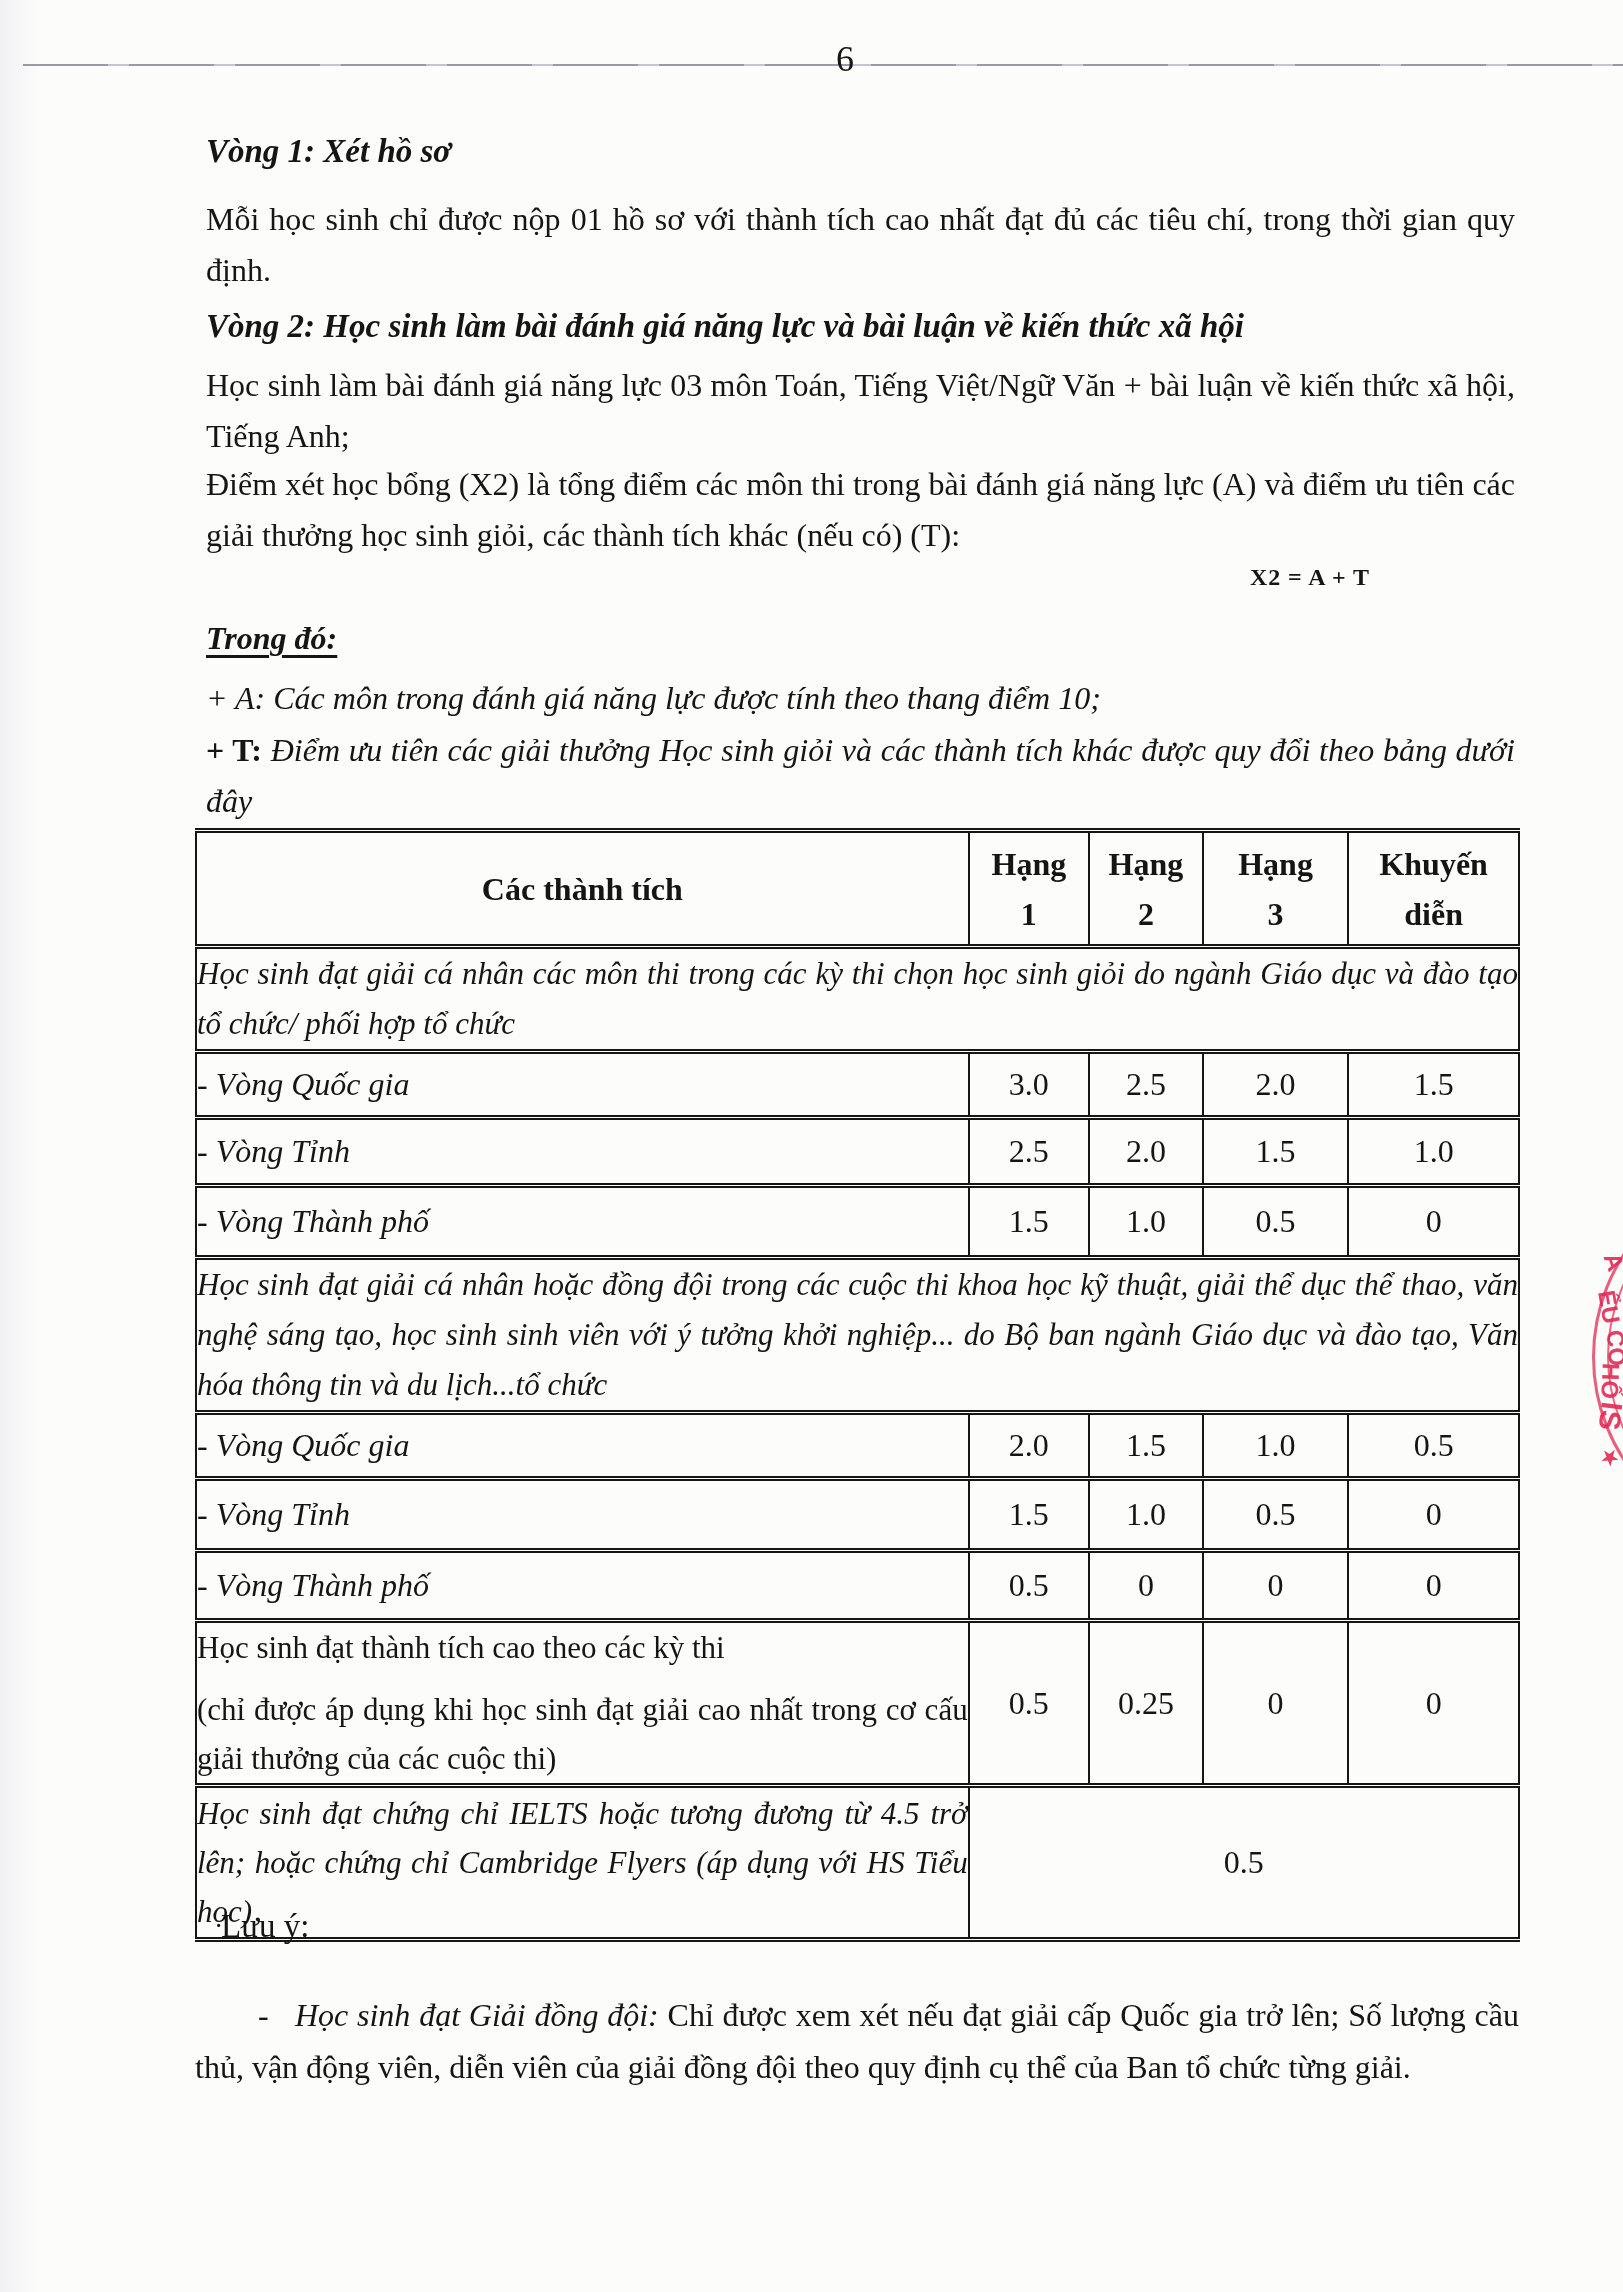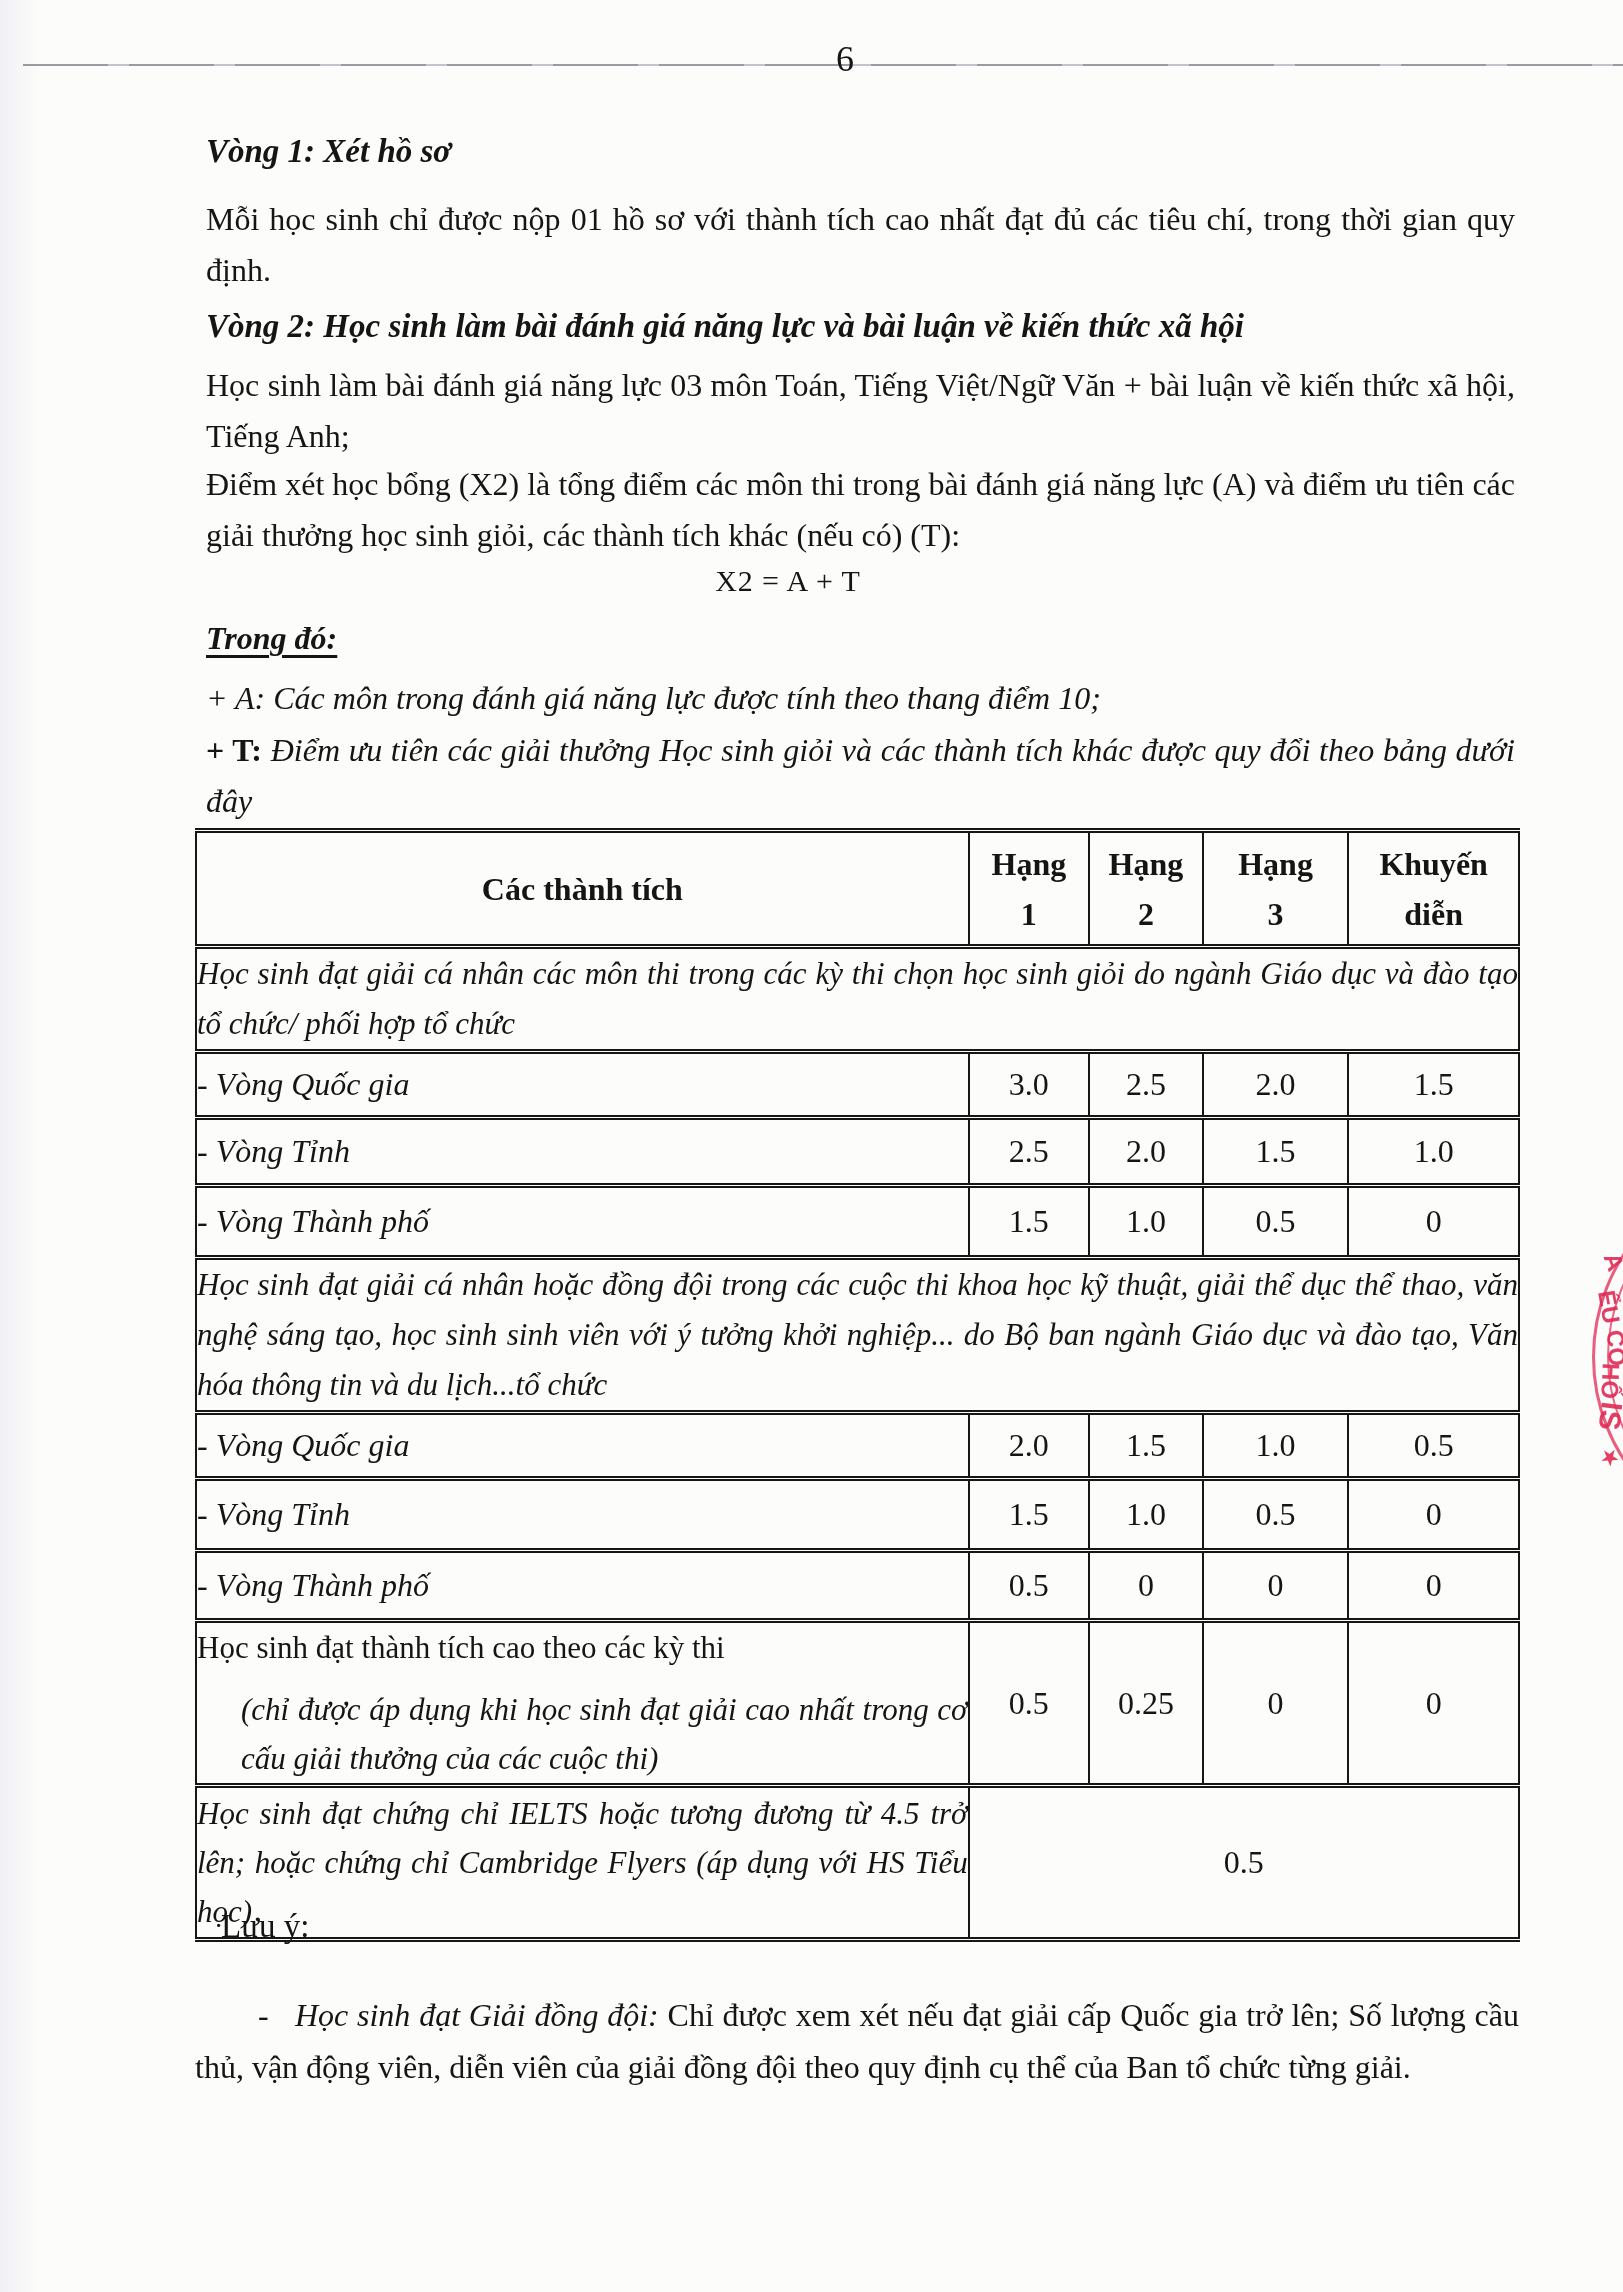--- a/index.html
+++ b/index.html
@@ -13,22 +13,22 @@
     background:repeating-linear-gradient(90deg,#82828a 0 85px,#b6b6c0 85px 106px); }
   .pagenum { position:absolute; top:38px; left:0; width:100%; padding-left:66px;
     text-align:center; font-size:36px; }
   .h-round { position:absolute; left:206px; width:1309px; font-weight:bold; font-style:italic; font-size:33px; }
   #h-round1 { top:133px; }
   #h-round2 { top:308px; }
   .para { position:absolute; left:206px; width:1309px; font-size:32px; line-height:51px; text-align:justify; }
   #p-round1 { top:194px; }
   #p-r2a { top:360px; }
   #p-r2b { top:459px; }
-  .formula { position:absolute; top:564px; left:206px; width:1164px; text-align:center;
-    font-weight:normal; font-size:30px; letter-spacing:0.9px; }
+  .formula { position:absolute; top:564px; left:206px; width:1164px; text-align:right;
+    font-weight:bold; font-size:24px; letter-spacing:0.9px; }
   #legend-head { position:absolute; top:620px; left:206px; font-weight:bold; font-style:italic;
     font-size:32px; text-decoration:underline; text-underline-offset:6.3px; }
   #item-a { top:673px; font-style:italic; }
   #item-t { top:725px; font-style:italic; }
   .upright-bold { font-style:normal; font-weight:bold; }
 
   table.score { position:absolute; top:828px; left:195px; width:1325px;
     border-collapse:collapse; table-layout:fixed; }
   table.score td, table.score th {
     border-left:2.7px solid #161616; border-right:2.7px solid #161616;
@@ -38,21 +38,21 @@
   table.score { border:2.7px solid #161616; border-top:4.5px solid #161616; }
   th.achv-head { vertical-align:top; padding-top:10.7px; }
   .thead th { font-size:32px; font-weight:bold; line-height:50px; text-align:center; }
   .thead .l2 { display:block; }
   td.sect { font-style:italic; font-size:31px; line-height:50px; text-align:justify;
     padding:4.5px 10.7px 6.3px 2.7px; }
   td.lbl { font-style:italic; font-size:32px; padding-left:21.5px; }
   td.val { text-align:center; font-size:32px; }
   td.lbl2 { font-size:31px; line-height:49px; padding:7.2px 9px 5.4px 2.7px; vertical-align:top; }
   td.lbl2 .main-line { display:block; margin-bottom:12.5px; font-style:normal; }
-  td.lbl2 .note-line { display:block; font-style:italic; text-align:justify;padding-left:44px; }
+  td.lbl2 .note-line { display:block; text-align:justify; }
   td.lbl3 { font-style:italic; font-size:31px; line-height:49px; padding:9px 9px 5.4px 2.7px;
     text-align:justify; vertical-align:top;margin-left:34px; }
 
   #note-head { position:absolute; top:1908px; left:197px; font-weight:normal; font-size:33px;margin-left:24px; }
   #note-para { position:absolute; top:1989px; left:195px; width:1324px; font-size:32px;
     line-height:52px; text-align:justify; text-indent:63px; }
   #note-para .ital { font-style:italic; }
 
   .stamp-ring { position:absolute; border-radius:50%; }
   #stamp-ring-outer { left:1592px; top:1167px; width:380px; height:380px;

